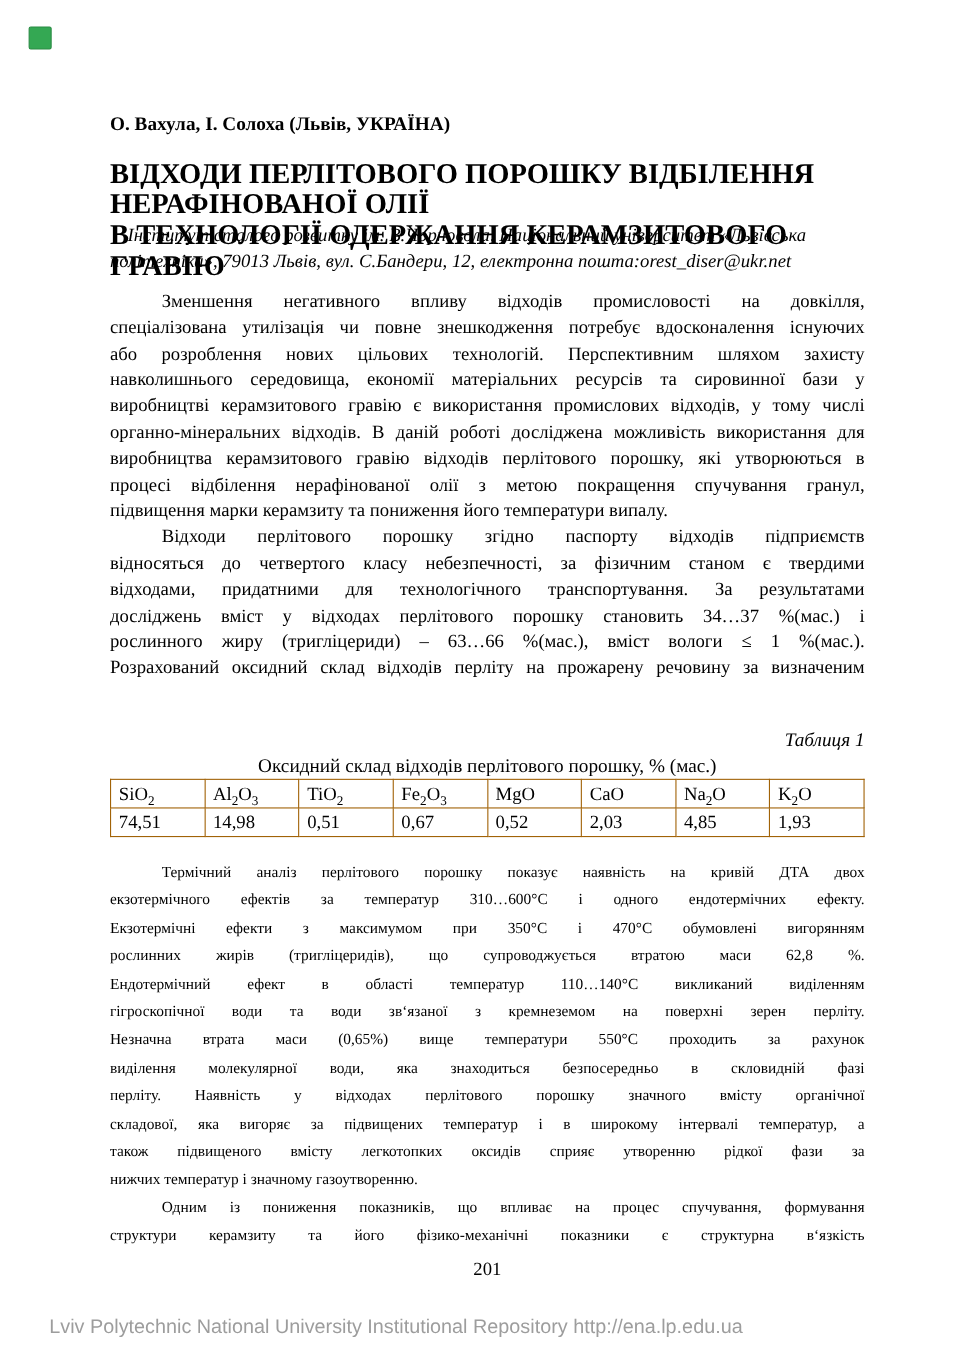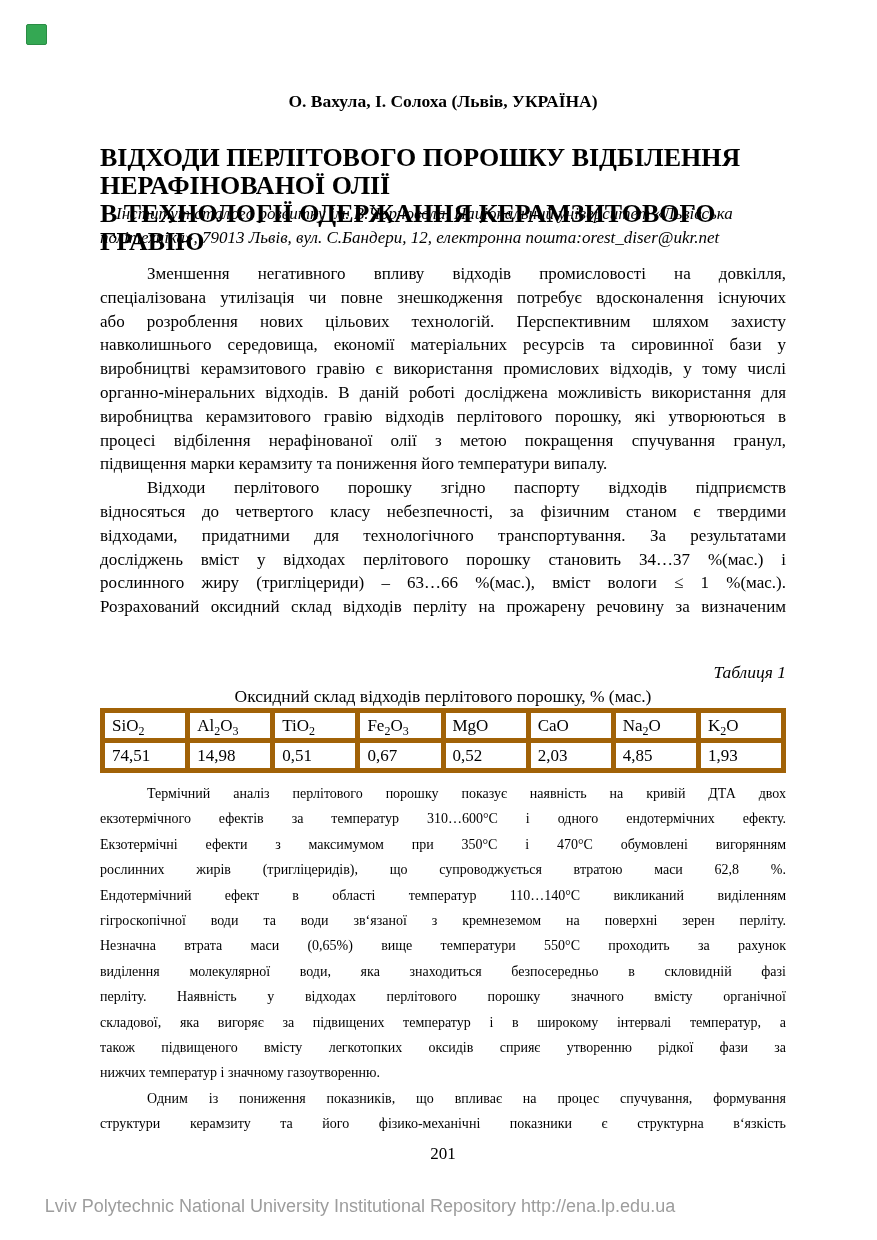--- a/index.html
+++ b/index.html
@@ -17,22 +17,22 @@
   .green-marker {
     position: absolute;
     left: 26px; top: 24px;
     width: 21px; height: 21px;
     border: 1px solid #2b8c45;
     border-radius: 2px;
     box-sizing: border-box;
   }
 
   .authors {
-    top: 91px;
-    text-align: center;
+    top: 102px;
+    text-align: left;
     font-weight: bold;
     font-size: 17.5px;
   }
   .title {
     top: 144px;
     text-align: left;
     font-weight: bold;
     font-size: 26px;
     line-height: 28px;
   }
@@ -65,21 +65,21 @@
     font-family: Liberation Serif, serif;
   }
   .oxide-table-wrap { top: 708px; }
   table.oxide {
     border-collapse: collapse;
     width: 686px;
     table-layout: fixed;
     font-size: 17px;
   }
   table.oxide td {
-    border: 5px solid #a16207;
+    border: 1px solid #a16207;
     height: 25px;
     padding: 0 0 0 7px;
     text-align: left;
     vertical-align: middle;
   }
   table.oxide sub { font-size: 12px; line-height: 0; }
 
   .page-number {
     top: 1144px;
     text-align: center;

